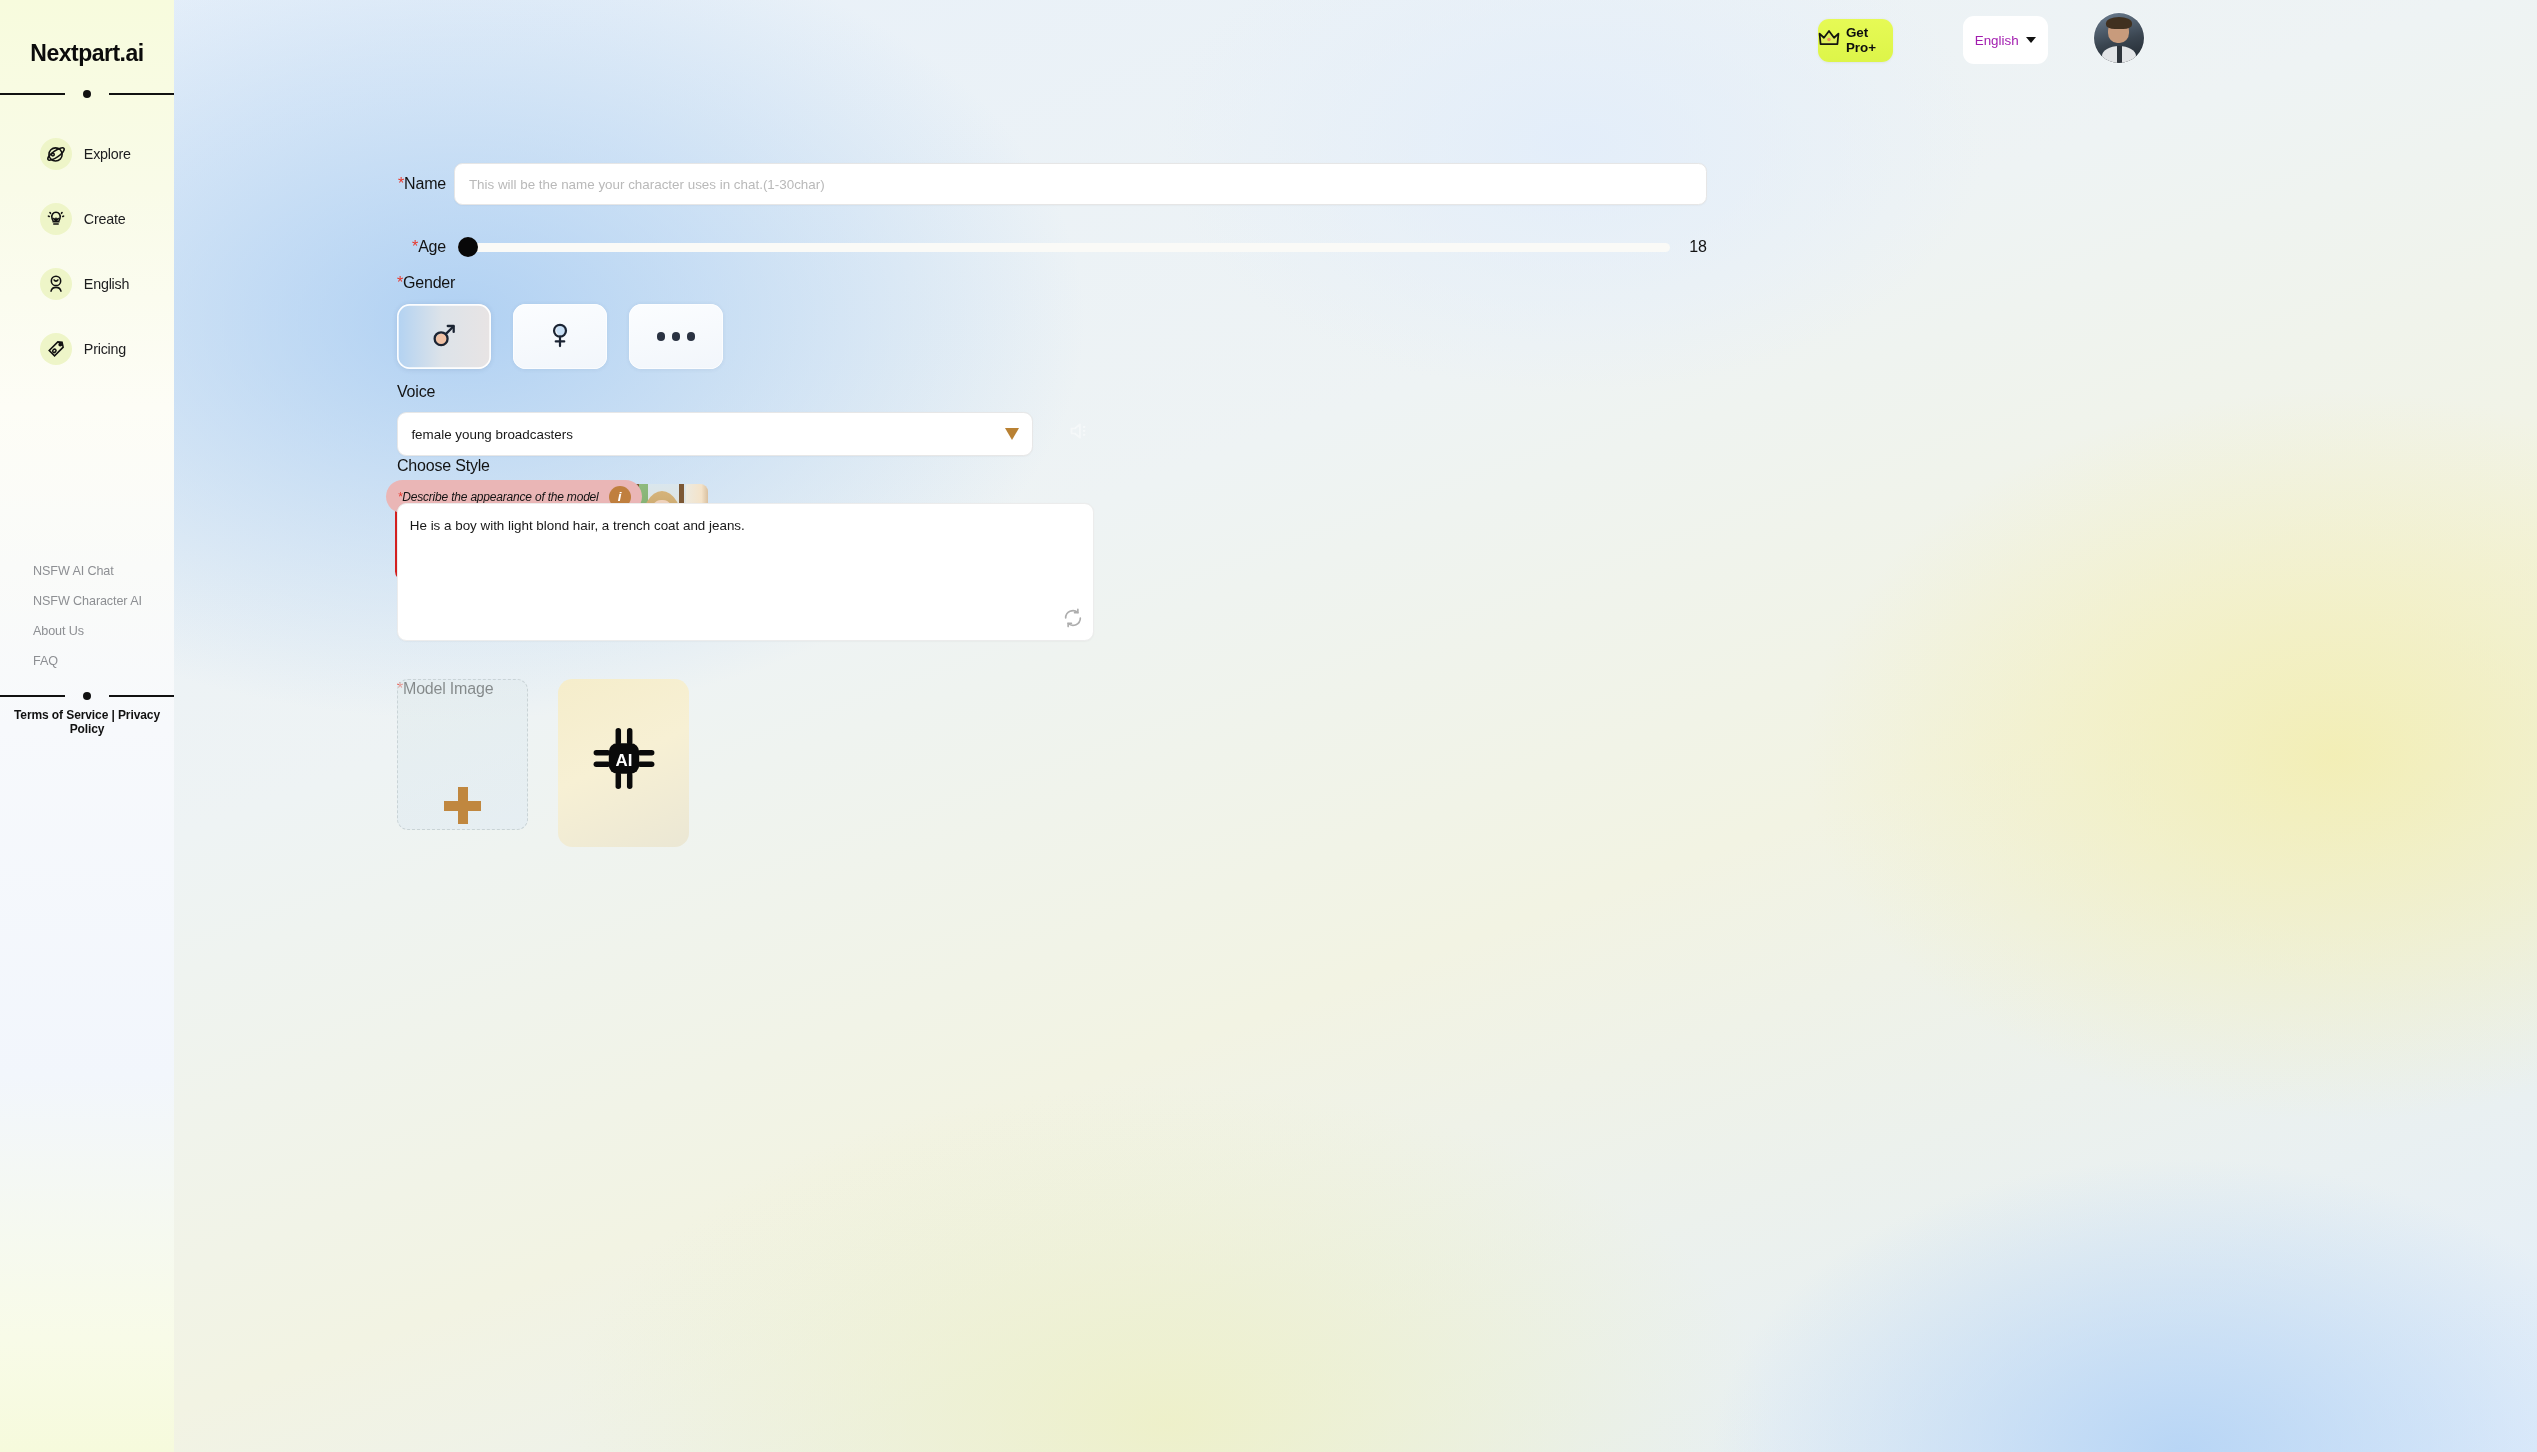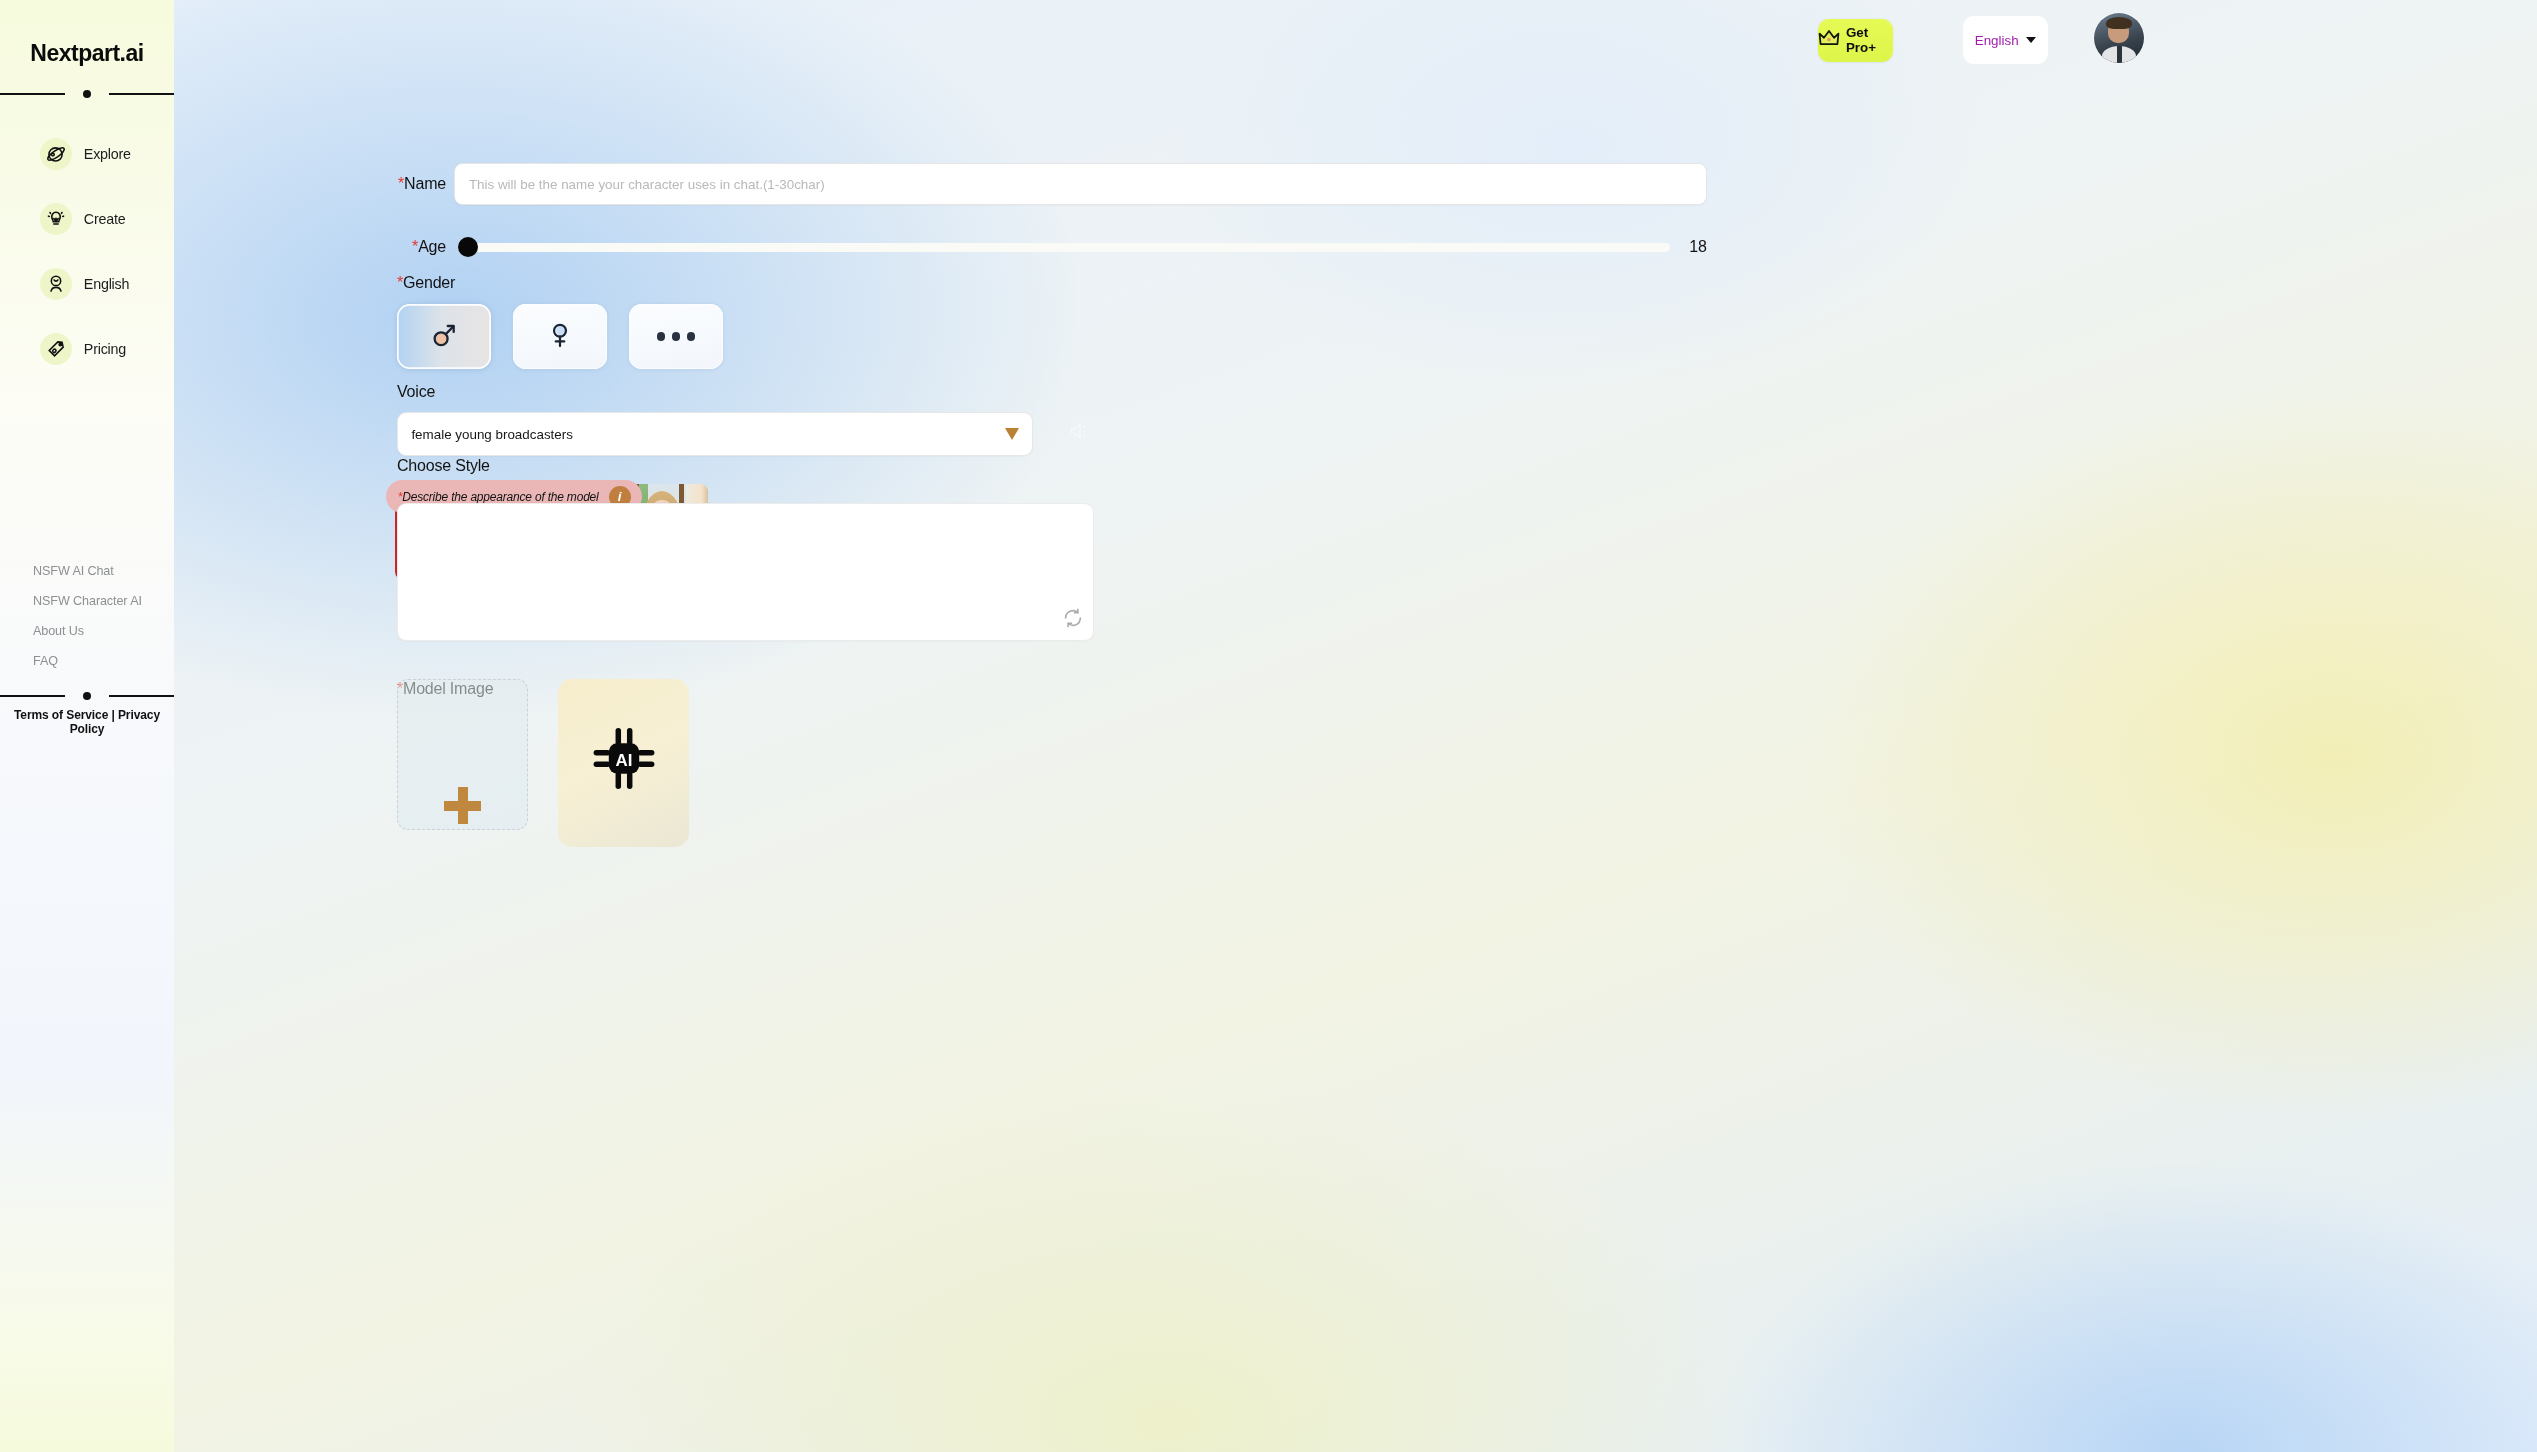--- a/index.html
+++ b/index.html
@@ -607,20 +607,21 @@
     </div>
 
   </div>
 
   <div id="desc-badge">
     <span class="txt"><span class="req">*</span><span>Describe the appearance of the model</span></span>
     <span class="info">i</span>
   </div>
 
   <div id="desc-box">
+    <textarea id="desc-text" placeholder="" style="">He is a boy with light blond hair, a trench coat and jeans.</textarea>
     <span id="desc-refresh">
       <svg width="22" height="22" viewBox="0 0 24 24" fill="none" stroke="#6b6b6b" stroke-width="1.8" stroke-linecap="round">
         <path d="M20 12a8 8 0 0 1-13.3 6"></path>
         <path d="M4 12a8 8 0 0 1 13.3-6"></path>
         <path d="M17.3 2.6v3.6h-3.6"></path>
         <path d="M6.7 21.4v-3.6h3.6"></path>
       </svg>
     </span>
   </div>
 

